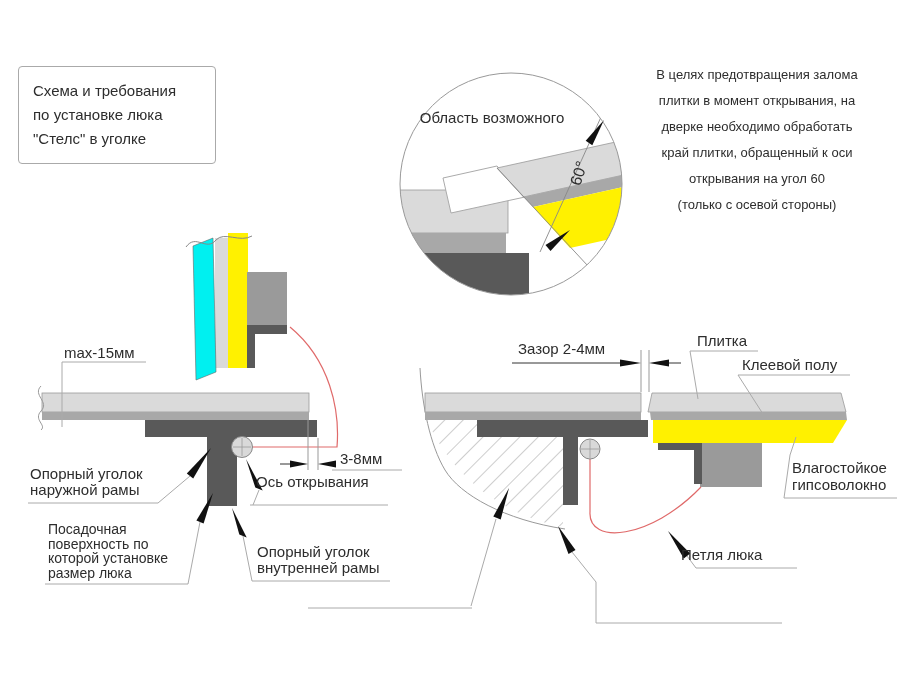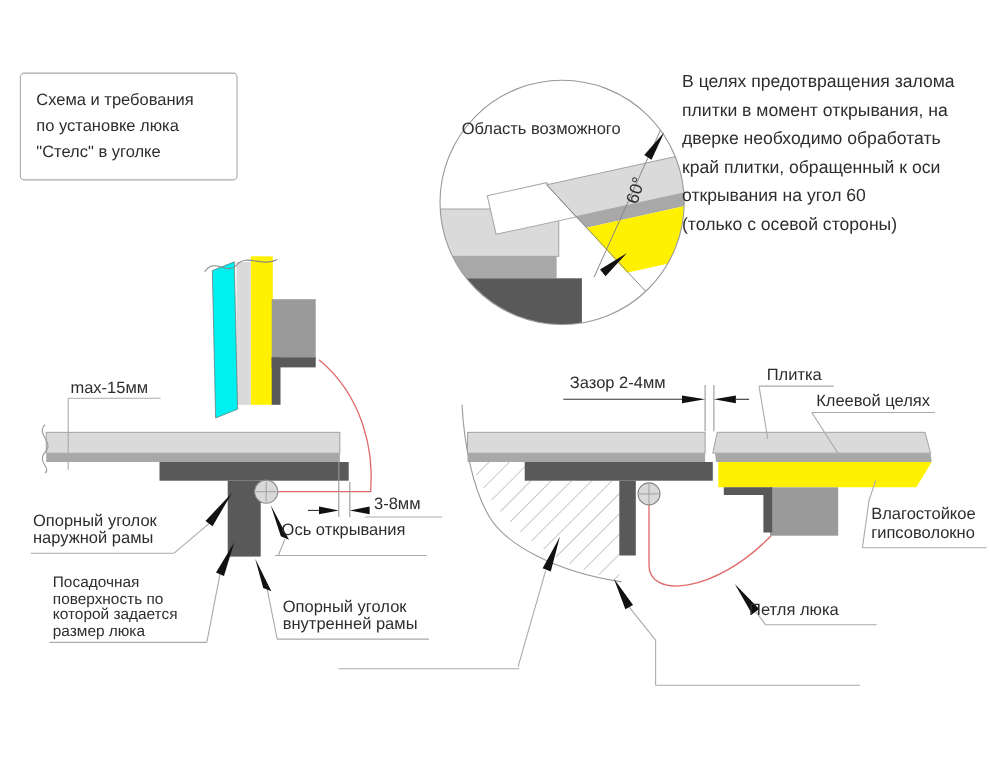--- a/index.html
+++ b/index.html
@@ -2,22 +2,22 @@
 <html><head>
 <meta charset="utf-8">
 <style>
   html,body{margin:0;padding:0;background:#fff;}
   #stage{position:relative;width:900px;height:700px;background:#fff;overflow:hidden;
          font-family:"Liberation Sans", sans-serif;color:#2d2d2d;}
   #drawing{position:absolute;left:0;top:0;}
   .lbl{position:absolute;font-size:15px;line-height:19px;white-space:nowrap;}
   #title-box{position:absolute;left:18px;top:66px;width:170px;padding:12px 12px 12px 14px;
              border:1px solid #aaa;border-radius:4px;font-size:15px;line-height:24px;white-space:nowrap;}
-  #note-block{position:absolute;left:620px;top:62px;width:274px;text-align:left;
-              font-size:16px;line-height:26px;}
+  #note-block{position:absolute;left:620px;top:62px;width:274px;text-align:center;
+              font-size:13px;line-height:26px;}
   #detail-label{left:408px;top:107px;width:168px;text-align:center;line-height:21px;}
   #angle-60{left:566px;top:182px;transform-origin:0 0;transform:rotate(-73deg);font-size:16px;}
   .l2{line-height:16px;}
   #seat-surface-label{font-size:14px;line-height:14.5px;}
   #posad-razmer-label{line-height:17.5px;}
   #vlago-label{line-height:17px;}
 </style>
 </head>
 <body>
 
@@ -182,33 +182,33 @@
   <div class="lbl" style="left:256px;top:472px;">Ось открывания</div>
 
   <div class="lbl l2" style="left:30px;top:466px;">
     <div>Опорный уголок</div>
     <div>наружной рамы</div>
   </div>
 
   <div class="lbl" id="seat-surface-label" style="left:48px;top:522px;">
     <div>Посадочная</div>
     <div>поверхность по</div>
-    <div>которой задается</div>
+    <div>которой установке</div>
     <div>размер люка</div>
   </div>
 
   <div class="lbl l2" style="left:257px;top:544px;">
     <div>Опорный уголок</div>
     <div>внутренней рамы</div>
   </div>
 
 
   <div class="lbl" style="left:518px;top:339px;">Зазор 2-4мм</div>
   <div class="lbl" style="left:697px;top:331px;">Плитка</div>
-  <div class="lbl" style="left:742px;top:355px;">Клеевой целях</div>
+  <div class="lbl" style="left:742px;top:355px;">Клеевой полу</div>
 
   <div class="lbl" id="vlago-label" style="left:792px;top:459px;">
     <div>Влагостойкое</div>
     <div>гипсоволокно</div>
   </div>
 
   <div class="lbl" style="left:681px;top:545px;text-align:right;">Петля люка</div>
 
 
 </div>

